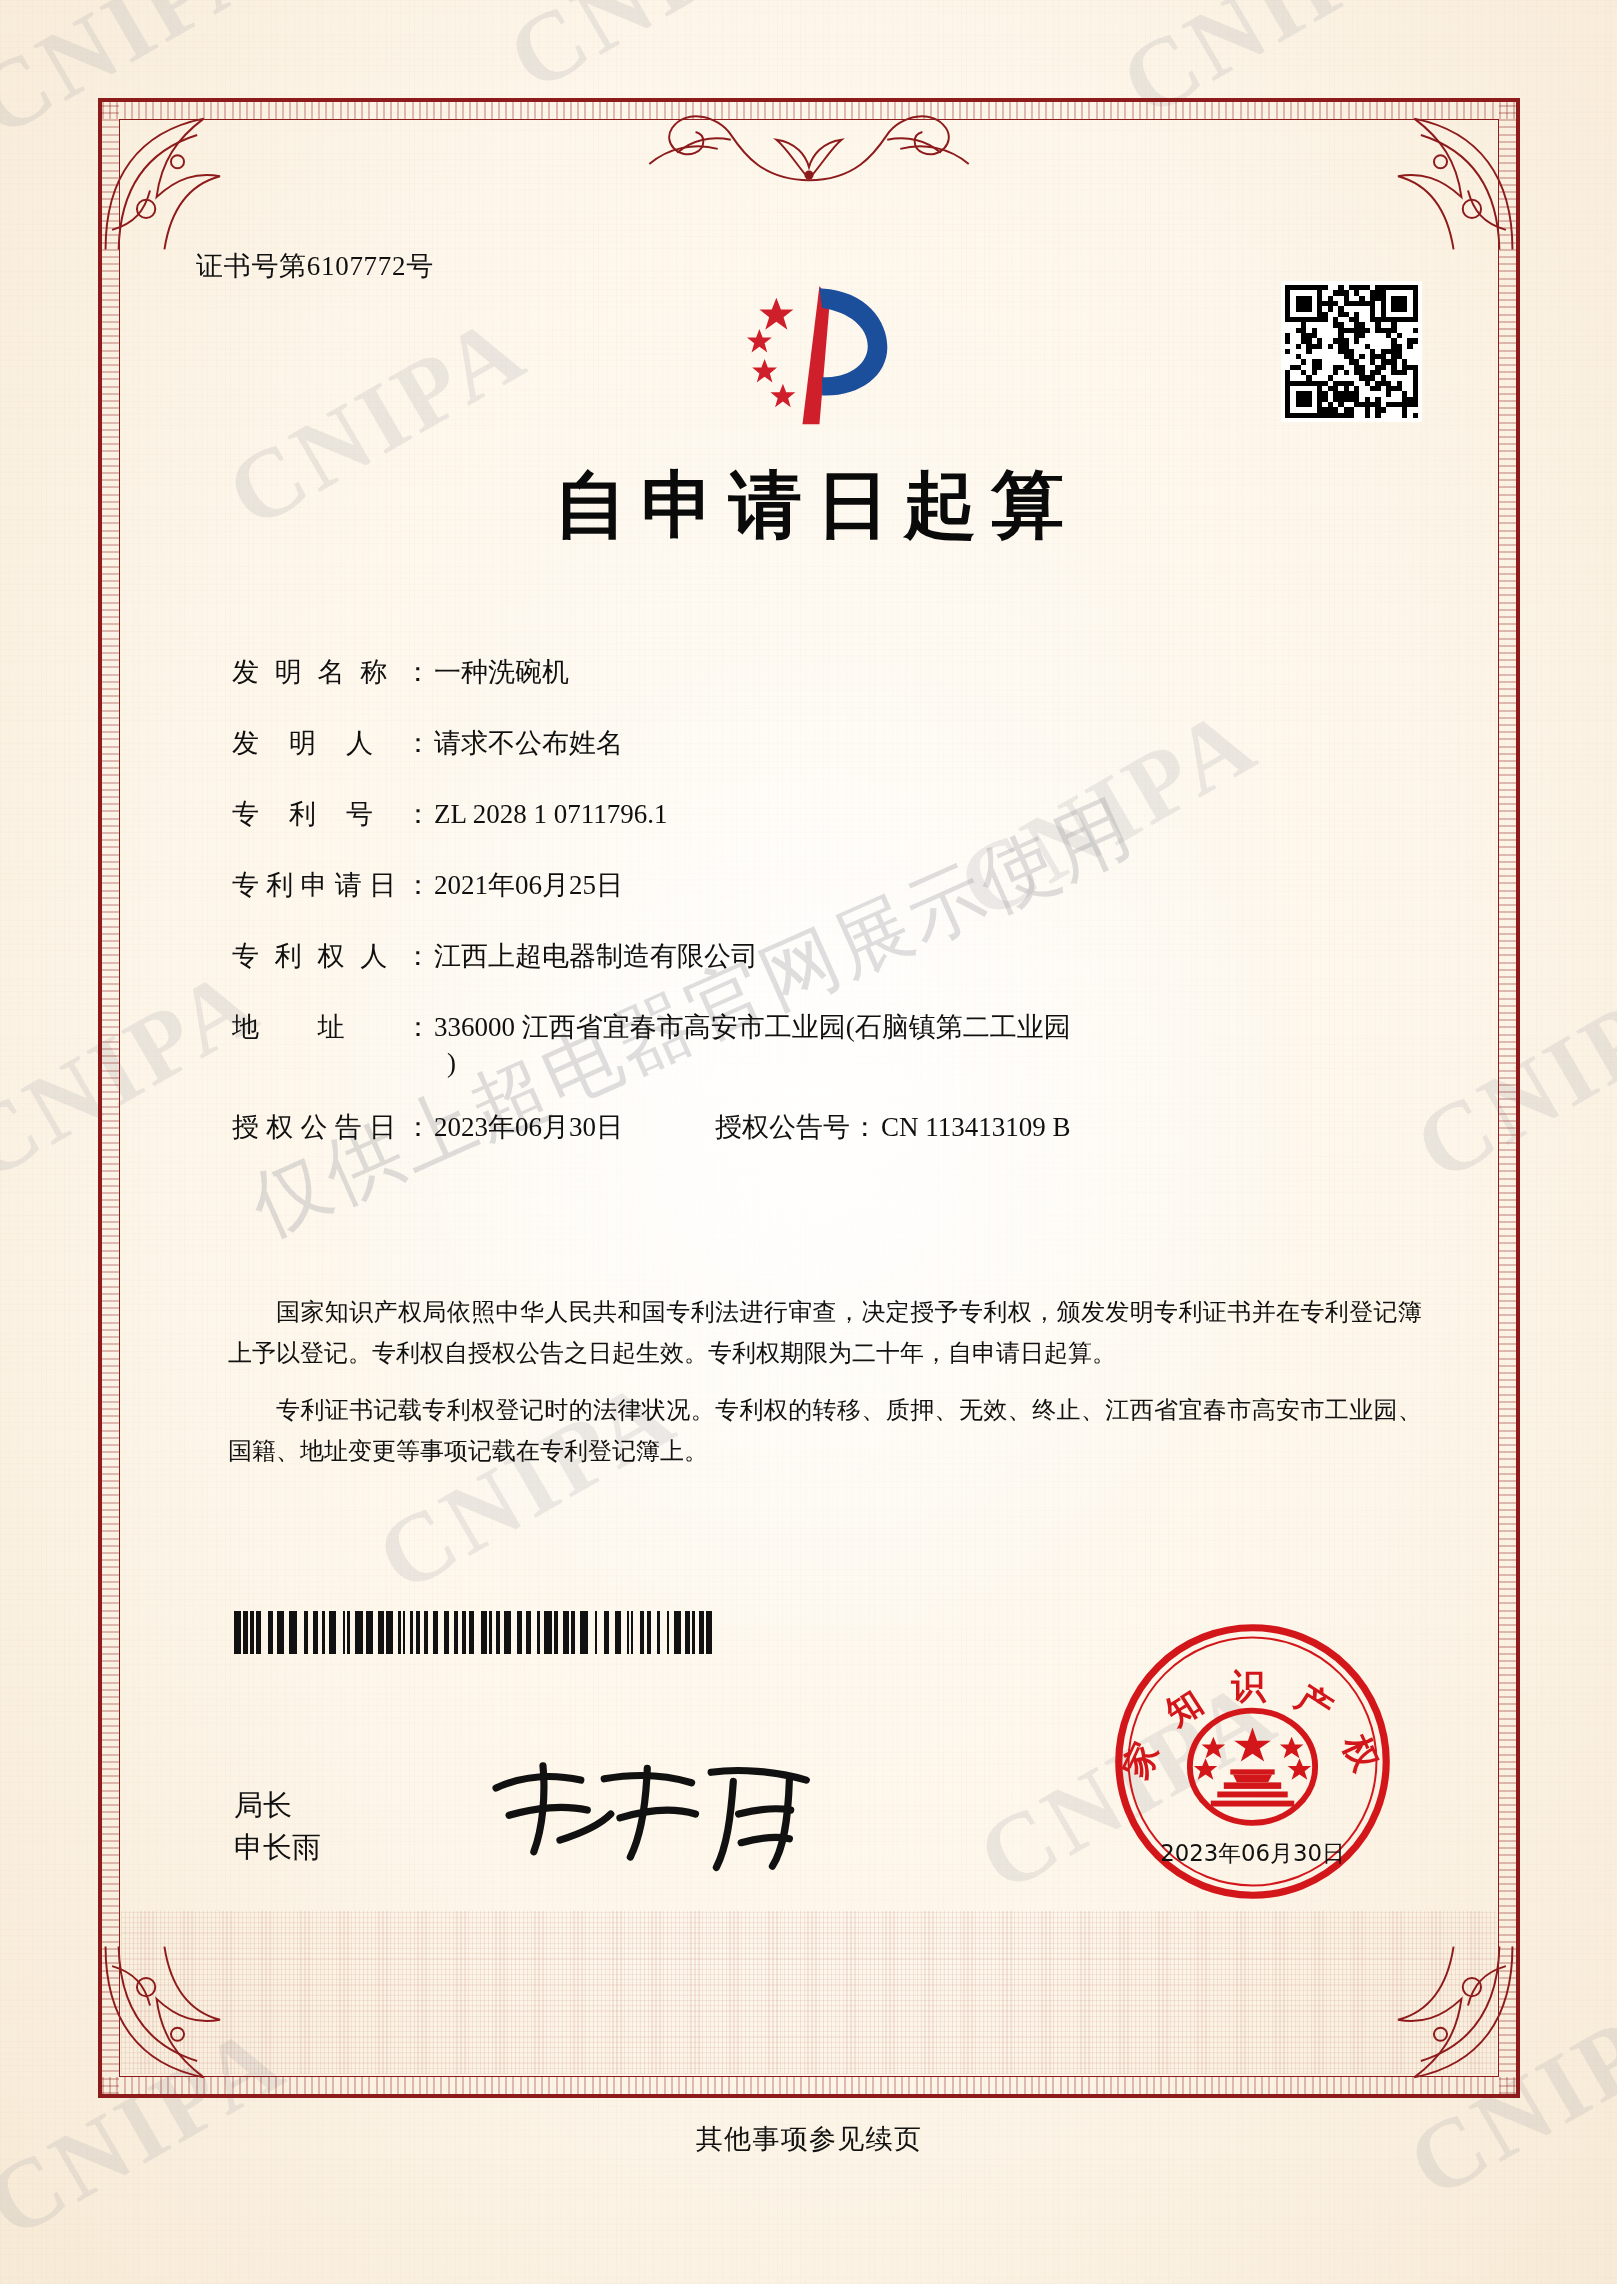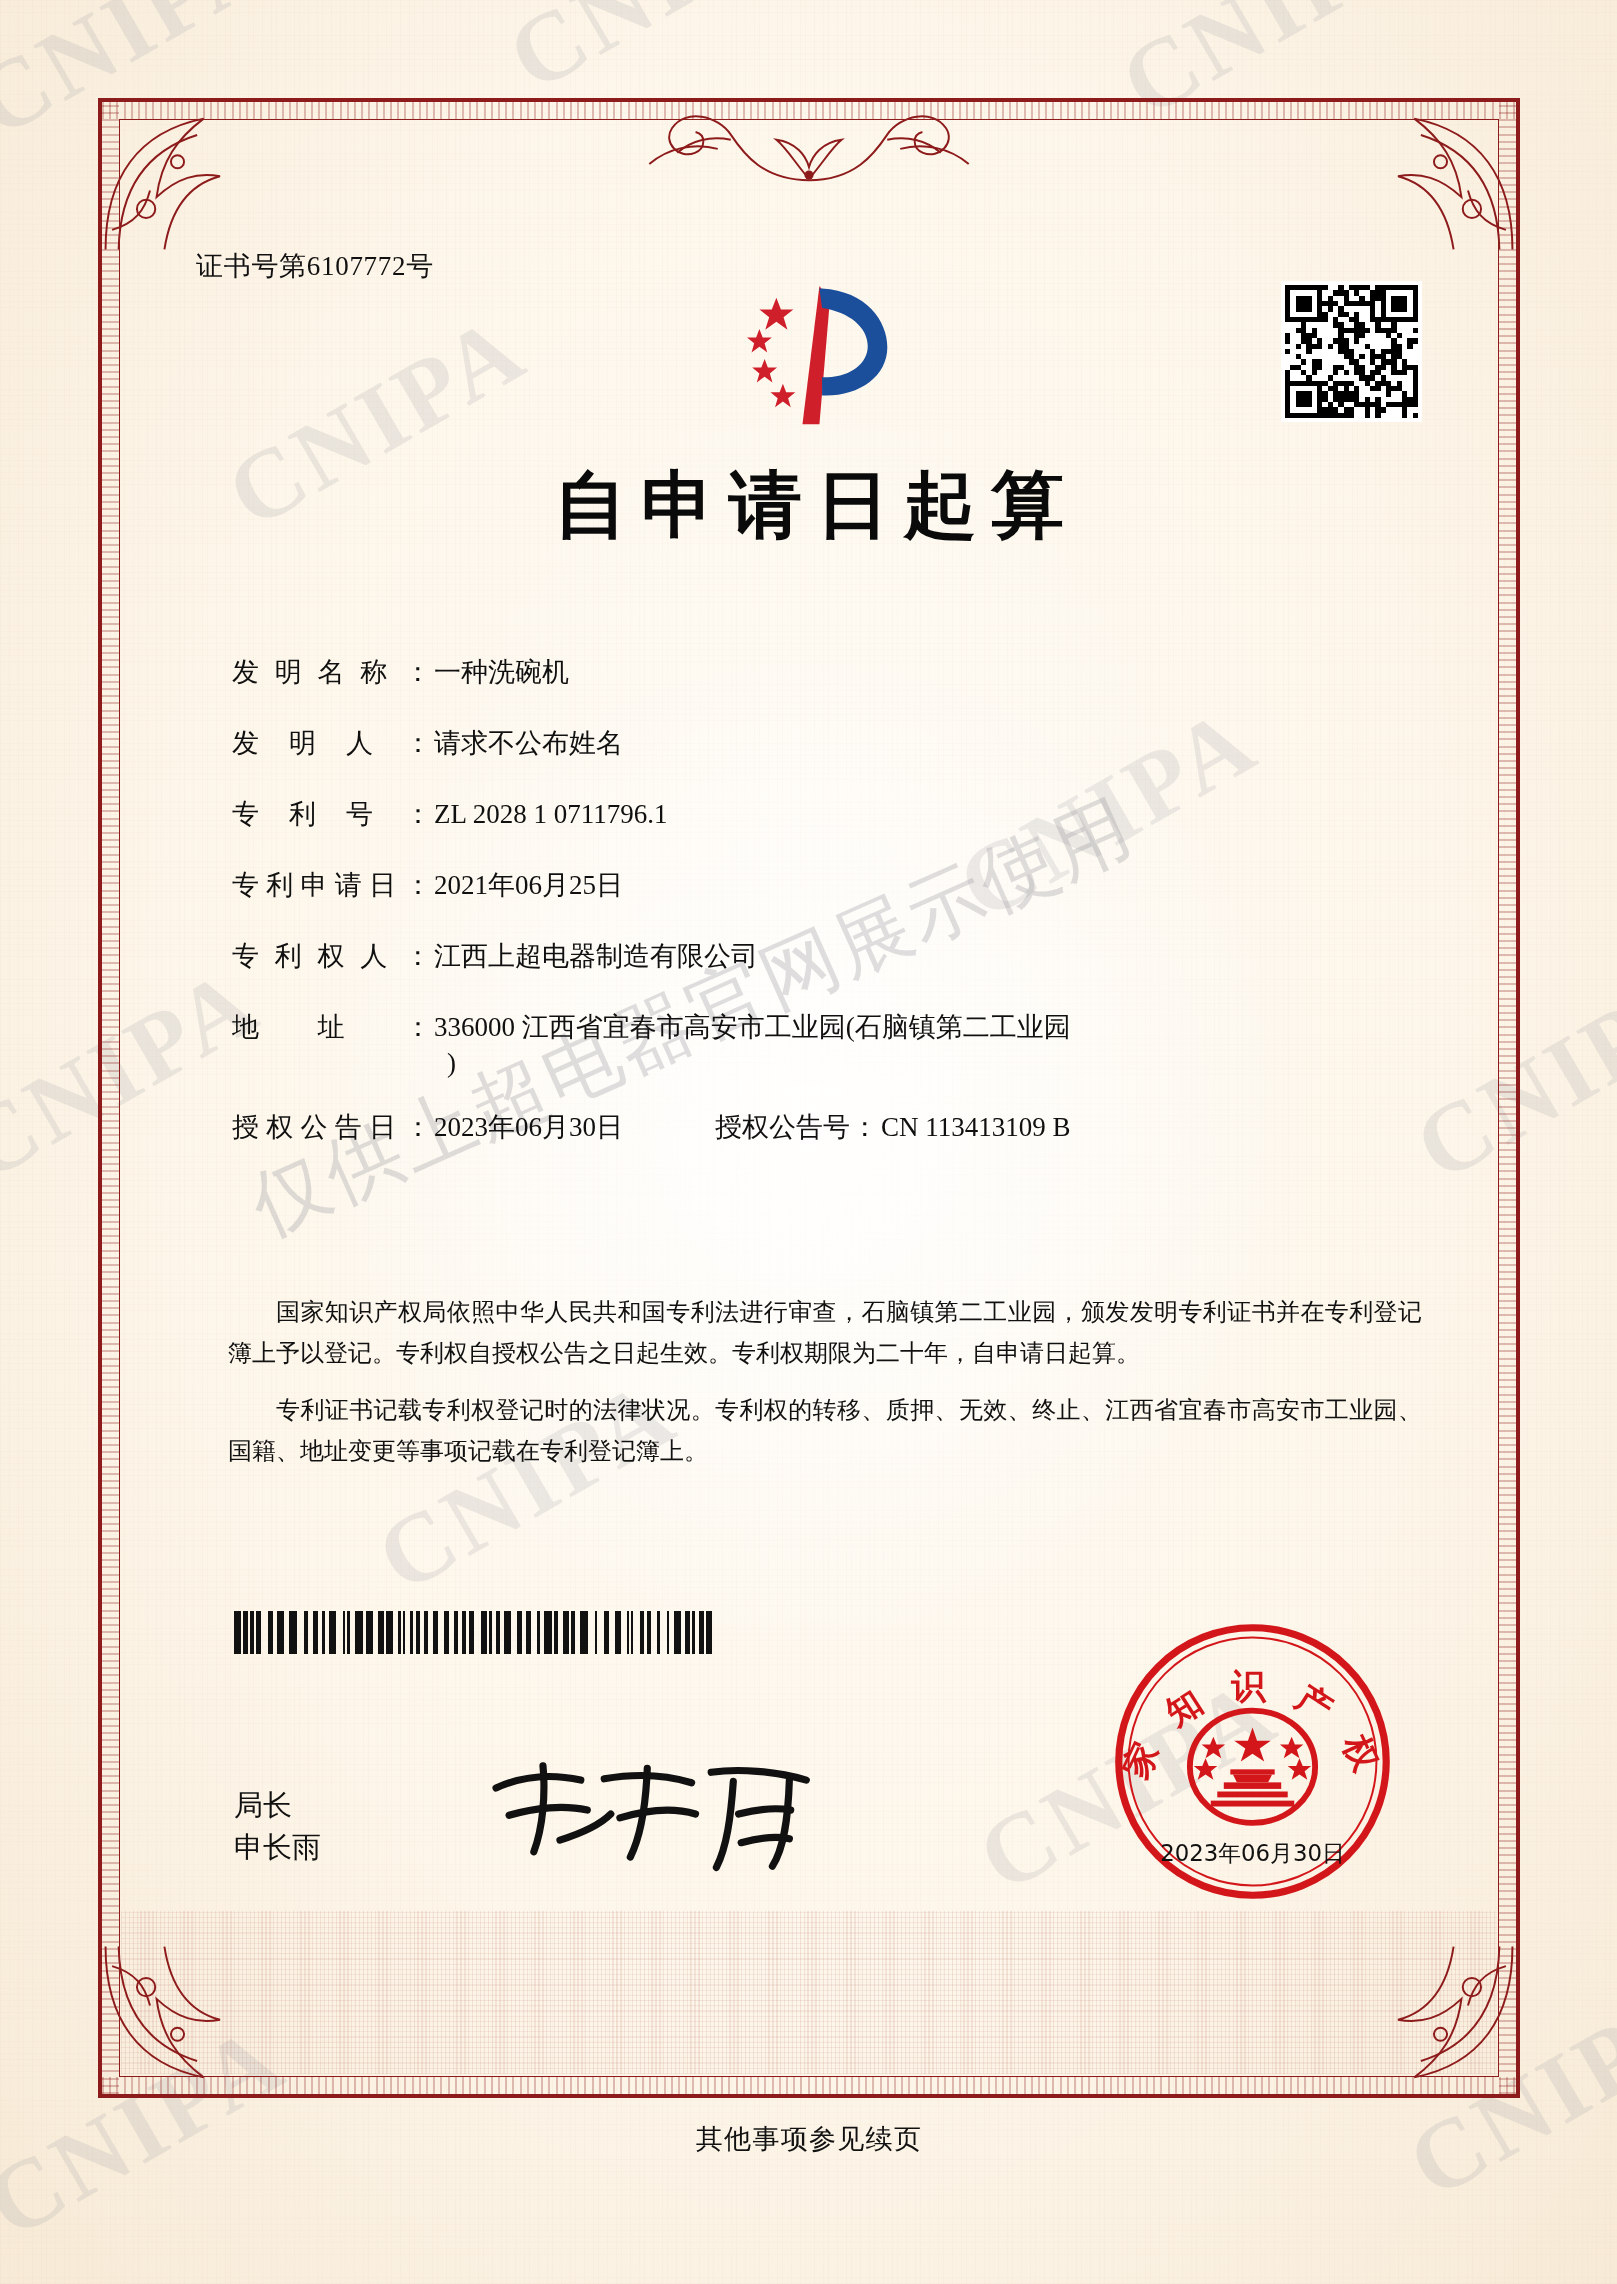--- a/index.html
+++ b/index.html
@@ -1145,21 +1145,21 @@
           <span>公</span>
           <span>告</span>
           <span>号</span>
           <span class="f-colon">：</span>
       </span>
       <span class="grant-no-val">CN 113413109 B</span>
     </div>
   </div>
 
   <div class="paragraphs">
-    <p>国家知识产权局依照中华人民共和国专利法进行审查，石脑镇第二工业园，颁发发明专利证书并在专利登记簿上予以登记。专利权自授权公告之日起生效。专利权期限为二十年，自申请日起算。</p>
+    <p>国家知识产权局依照中华人民共和国专利法进行审查，决定授予专利权，颁发发明专利证书并在专利登记簿上予以登记。专利权自授权公告之日起生效。专利权期限为二十年，自申请日起算。</p>
     <p>专利证书记载专利权登记时的法律状况。专利权的转移、质押、无效、终止、江西省宜春市高安市工业园、国籍、地址变更等事项记载在专利登记簿上。</p>
   </div>
 
   <div class="barcode" id="barcode">
       <i style="width: 6.5px; margin-right: 2.6px;"></i>
       <i style="width: 5.2px; margin-right: 2px;"></i>
       <i style="width: 3.3px; margin-right: 2.6px;"></i>
       <i style="width: 5.2px; margin-right: 6.5px;"></i>
       <i style="width: 5.2px; margin-right: 3.9px;"></i>
       <i style="width: 7.2px; margin-right: 5.2px;"></i>

